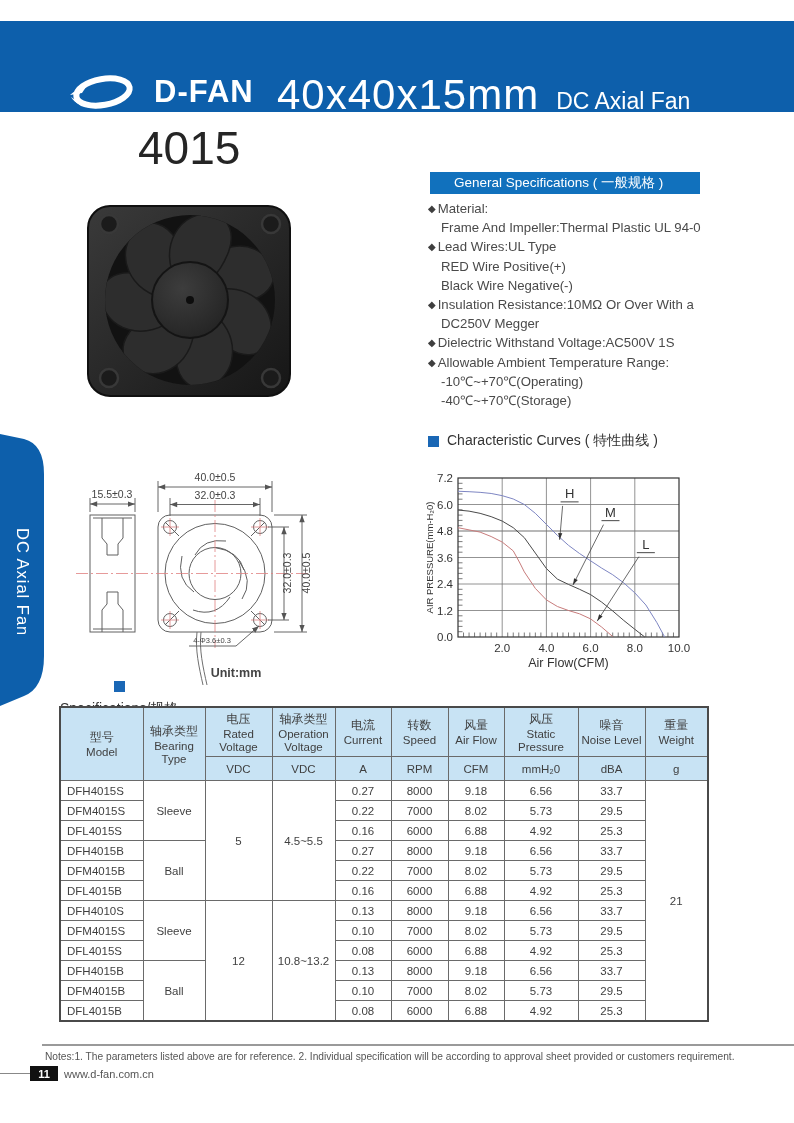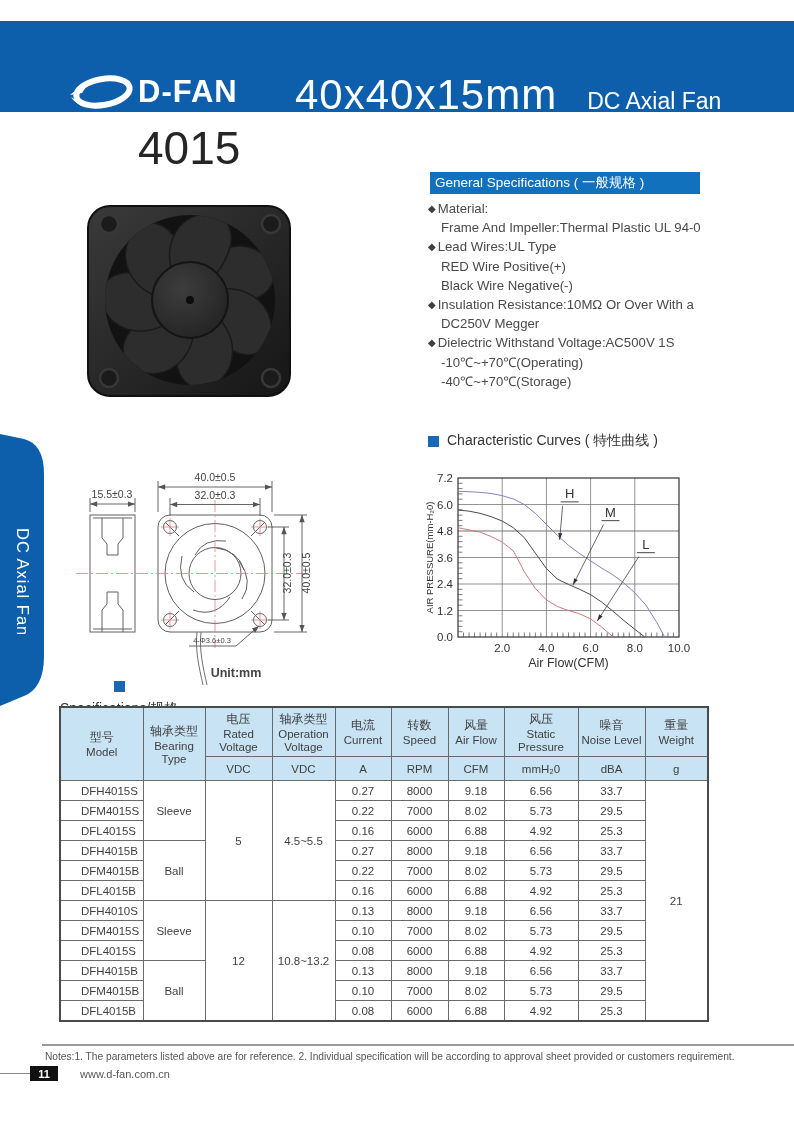--- a/index.html
+++ b/index.html
@@ -1,34 +1,34 @@
 <!DOCTYPE html>
 <html><head>
 <meta charset="utf-8">
 <style>
   html,body{margin:0;padding:0;background:#e8e8e8;}
   #page{position:relative;width:794px;height:1123px;background:#ffffff;margin:0 auto;
         font-family:"Liberation Sans",sans-serif;overflow:hidden;color:#333;}
   
   .topbar{position:absolute;left:0;top:21px;width:794px;height:91px;background:#0d5fab;}
   .logo{position:absolute;left:68px;top:50px;display:flex;align-items:center;}
-  .logo-text{color:#fff;font-weight:bold;font-size:31px;letter-spacing:1px;margin-left:4px;}
-  .titlegrp{position:absolute;left:295px;top:50px;display:flex;align-items:baseline;gap:30px;color:#fff;}
+  .logo-text{color:#fff;font-weight:bold;font-size:31px;letter-spacing:1px;margin-left:20px;}
+  .titlegrp{position:absolute;left:277px;top:50px;display:flex;align-items:baseline;gap:17px;color:#fff;}
   .big-title{font-size:42px;font-weight:400;letter-spacing:1px;}
   .sub-title{font-size:23px;font-weight:400;}
   
   .sidetab{position:absolute;left:0;top:428px;width:46px;height:288px;}
   .sidetab-label{position:absolute;left:13px;top:528px;color:#fff;font-size:16.5px;
       writing-mode:vertical-rl;letter-spacing:1px;white-space:nowrap;}
   
   .model-title{position:absolute;left:138px;top:121px;font-size:46px;color:#252525;}
   .fan-photo{position:absolute;left:86px;top:202px;}
   
   .gs-bar{position:absolute;left:430px;top:172px;width:270px;height:22px;background:#1171bd;
-      color:#fff;font-size:13.5px;line-height:22px;padding-left:5px;box-sizing:border-box;}
+      color:#fff;font-size:13.5px;line-height:22px;padding-left:24px;box-sizing:border-box;}
   .gs-list{position:absolute;left:428px;top:199px;width:350px;font-size:13.2px;color:#4a4a4a;}
   .spec-line{line-height:19.2px;padding-left:13px;white-space:nowrap;}
   .spec-line.b{padding-left:0;}
   .diamond{font-size:10px;margin-right:2px;vertical-align:1px;color:#3f3f3f;}
   
   .sec-title{position:absolute;display:flex;align-items:center;gap:8px;font-size:14px;color:#333;}
   .sec-sq{width:11px;height:11px;background:#1a67b5;flex:0 0 auto;}
   #sec-dims{left:60px;top:432px;}
   #sec-curves{left:428px;top:432px;}
   #sec-specs{left:60px;top:681px;flex-direction:column;}
@@ -36,31 +36,31 @@
   .chart-svg{position:absolute;left:424px;top:452px;}
   
   .spec-table{position:absolute;left:59px;top:706px;border-collapse:collapse;table-layout:fixed;
       font-size:11.5px;color:#3f3f3f;}
   .spec-table th,.spec-table td{border:1px solid #6a6a6a;text-align:center;padding:0 2px;}
   .spec-table{border:2px solid #4a4a4a;}
   .spec-table thead th{background:#c8e3f4;font-weight:400;}
   .spec-table thead .h1 th{height:48px;}
   .spec-table thead .h2 th{height:23px;}
   .spec-table tbody td{height:19px;}
-  .spec-table td.model{text-align:left;padding-left:20px;}
+  .spec-table td.model{text-align:left;padding-left:6px;}
   .th-zh{font-size:12px;}
   .th-en{font-size:11.5px;line-height:13px;}
   
   .notes-rule{position:absolute;left:42px;top:1044px;width:752px;height:2px;background:#9a9a9a;}
   .notes{position:absolute;left:45px;top:1051px;width:740px;font-size:10.2px;color:#555;}
   .pagerow{position:absolute;left:0;top:1066px;display:flex;align-items:center;}
   .page-lead{width:30px;height:1px;background:#888;}
   .page-badge{width:28px;height:15px;background:#111;color:#fff;font-size:11px;font-weight:bold;
       display:flex;align-items:center;justify-content:center;}
-  .website{font-size:11px;color:#555;margin-left:22px;}
+  .website{font-size:11px;color:#555;margin-left:6px;}
 </style>
 </head>
 <body>
 
 <div id="page">
 
   <div class="topbar">
     <div class="logo">
       <svg width="66" height="42" viewBox="0 0 66 42">
         <ellipse cx="35" cy="21" rx="27" ry="13" fill="none" stroke="#ffffff" stroke-width="6" transform="rotate(-10 35 21)"></ellipse>
@@ -121,20 +121,21 @@
   <div class="gs-bar">General Specifications ( 一般规格 )</div>
   <div class="gs-list">
       <div class="spec-line b"><span class="diamond">◆</span><span>Material:</span></div>
       <div class="spec-line"><span>Frame And Impeller:Thermal Plastic UL 94-0</span></div>
       <div class="spec-line b"><span class="diamond">◆</span><span>Lead Wires:UL Type</span></div>
       <div class="spec-line"><span>RED Wire Positive(+)</span></div>
       <div class="spec-line"><span>Black Wire Negative(-)</span></div>
       <div class="spec-line b"><span class="diamond">◆</span><span>Insulation Resistance:10MΩ Or Over With a</span></div>
       <div class="spec-line"><span>DC250V Megger</span></div>
       <div class="spec-line b"><span class="diamond">◆</span><span>Dielectric Withstand Voltage:AC500V 1S</span></div>
+      <div class="spec-line b"><span class="diamond">◆</span><span>Allowable Ambient Temperature Range:</span></div>
       <div class="spec-line"><span>-10℃~+70℃(Operating)</span></div>
       <div class="spec-line"><span>-40℃~+70℃(Storage)</span></div>
     </div>
 
   <div class="sec-title" id="sec-curves">
     <span class="sec-sq"></span>
     <span>Characteristic Curves ( 特性曲线 )</span>
   </div>
   <div class="sec-title" id="sec-specs">
     <span class="sec-sq"></span>

